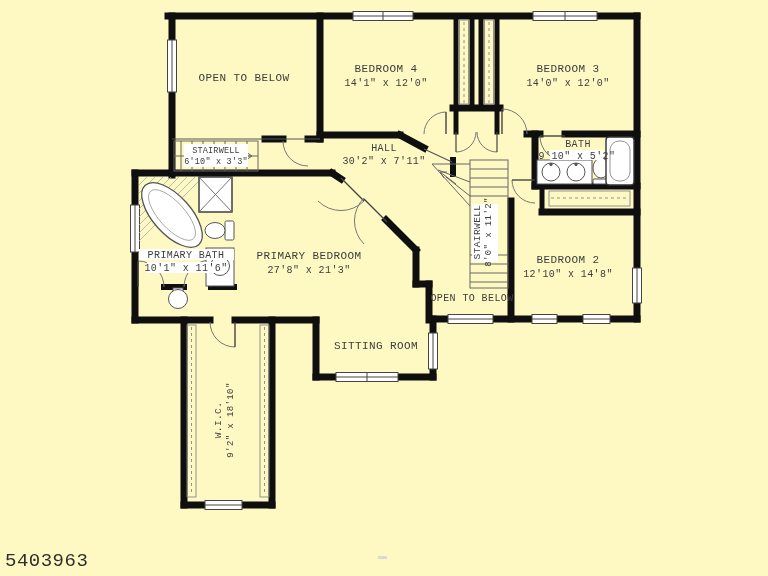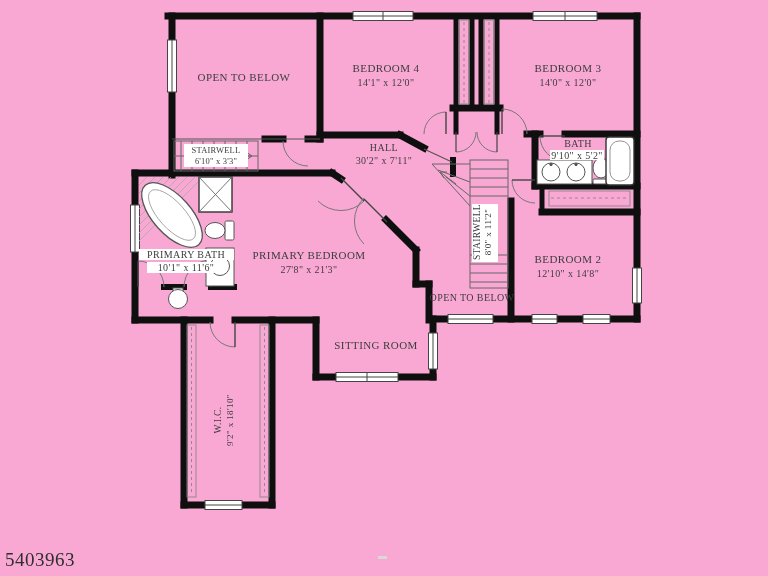--- a/index.html
+++ b/index.html
@@ -1,17 +1,17 @@
 <!DOCTYPE html>
 <html><head>
 <meta charset="utf-8">
 <style>
   html,body{margin:0;padding:0;background:#ffffff;}
-  .stage{position:relative;width:768px;height:576px;background:#f9a8d4;overflow:hidden;
-         font-family:Liberation Serif, serif;}
+  .stage{position:relative;width:768px;height:576px;background:#fef9c3;overflow:hidden;
+         font-family:Liberation Mono, monospace;}
   svg{display:block;}
   text{fill:#3d3d3d;letter-spacing:.4px;}
   .room-label{font-size:11px;}
   .room-dims{font-size:10px;}
   .small-label{font-size:8.5px;letter-spacing:.2px;}
   .mid-label{font-size:10px;}
   .vert-label{font-size:9.5px;}
   .vert-dims{font-size:9px;}
   .watermark{font-size:19px;fill:#2e2e2e;letter-spacing:.5px;}
 </style>

